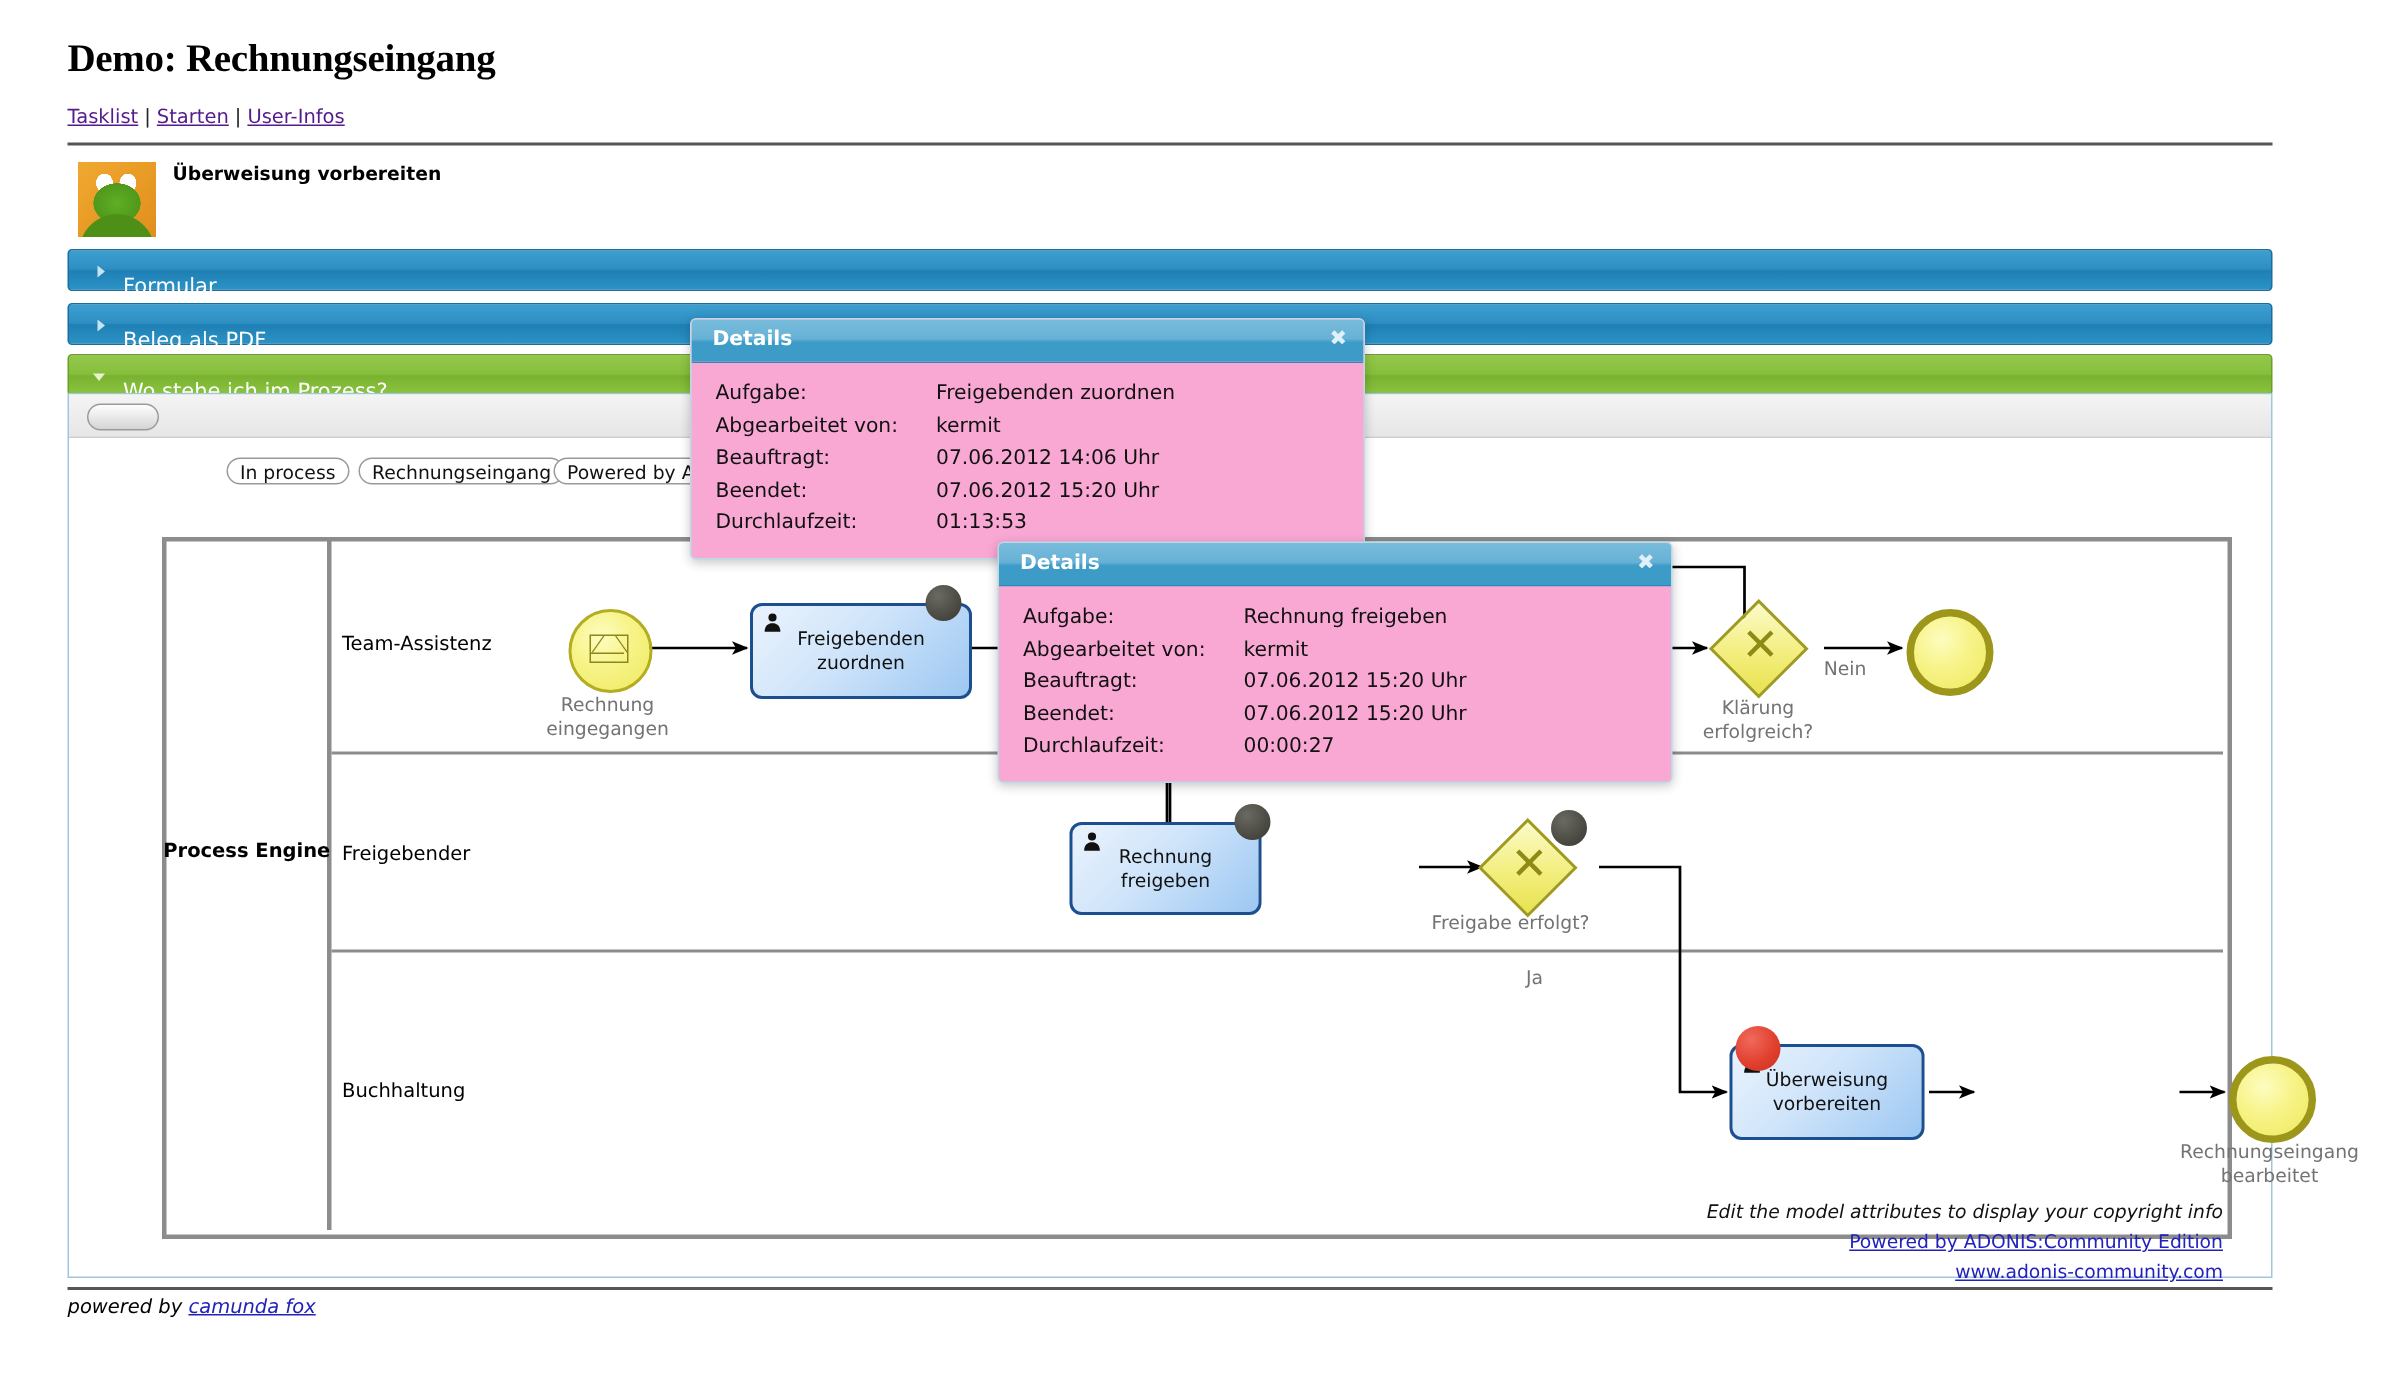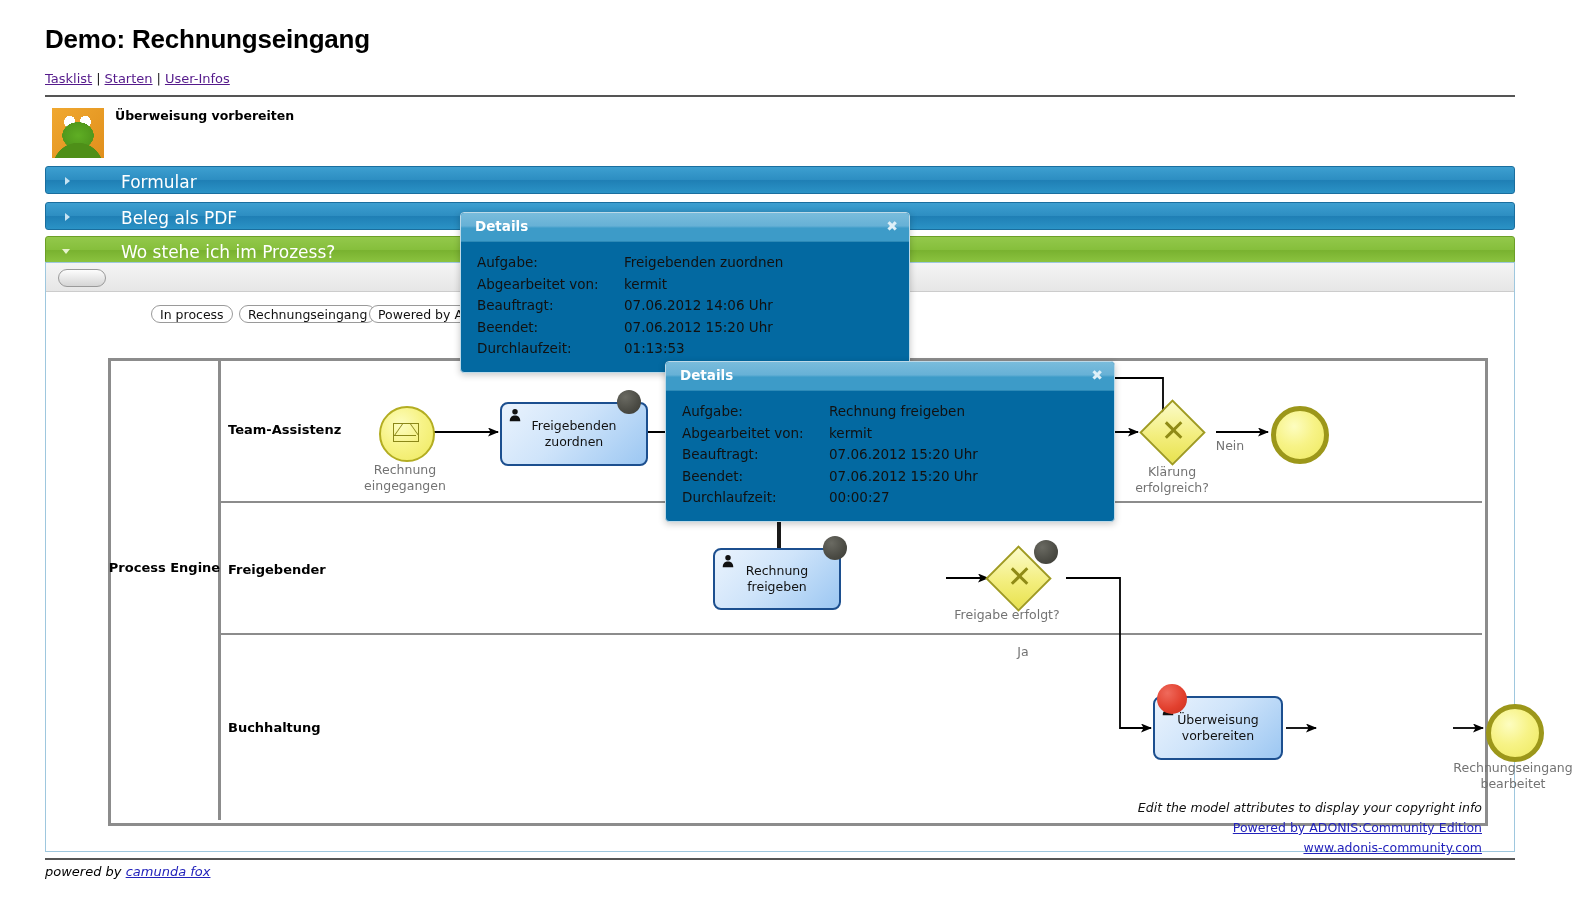--- a/index.html
+++ b/index.html
@@ -9,21 +9,21 @@
     font-family:"DejaVu Sans","Liberation Sans",sans-serif;
     font-size:13px;color:#000;
     overflow:hidden;
   }
   .page{position:relative;width:1592px;height:920px;}
 
   
   .title{
     position:absolute;left:45px;top:24px;
     font-size:26px;font-weight:bold;letter-spacing:-0.2px;
-    font-family:Liberation Sans, sans-serif;
+    font-family:Liberation Serif, serif;
   }
   .navbar{position:absolute;left:45px;top:71px;font-size:13px;}
   .navbar a{color:#551a8b;text-decoration:underline;}
   .navbar .sep{color:#222;padding:0 4px;}
   .hrule{position:absolute;left:45px;top:95px;width:1470px;height:2px;background:#555;}
 
   
   .taskhead{position:absolute;left:45px;top:104px;width:1470px;height:52px;}
   .avatar{
     position:absolute;left:7px;top:4px;width:52px;height:50px;
@@ -43,21 +43,21 @@
   .acc{position:absolute;left:45px;width:1470px;height:28px;
        border-radius:3px;box-sizing:border-box;}
   .acc-blue{
     background:linear-gradient(to bottom,#3d9fd0 0%,#2d8ec2 48%,#1f7fb5 52%,#2b93c6 100%);
     border:1px solid #1a6e9e;
   }
   .acc-green{
     background:linear-gradient(to bottom,#93c84b 0%,#86bf3c 48%,#79b230 52%,#8cc440 100%);
     border:1px solid #6c9f27;
   }
-  .acc-label{position:absolute;left:36px;top:5px;color:#fff;font-size:17px;margin-left:39px;}
+  .acc-label{position:absolute;left:36px;top:16px;color:#fff;font-size:14px;}
   .tri-right{position:absolute;left:19px;top:10px;width:0;height:0;
     border-left:5px solid #c6e3f2;border-top:4px solid transparent;border-bottom:4px solid transparent;}
   .tri-down{position:absolute;left:16px;top:12px;width:0;height:0;
     border-top:5px solid #e7f3cd;border-left:4px solid transparent;border-right:4px solid transparent;}
 
   
   .panel{position:absolute;left:45px;top:262px;width:1470px;height:590px;
          border:1px solid #9ec7de;background:#fff;box-sizing:border-box;}
   .toolbar{position:absolute;left:0;top:0;width:1468px;height:28px;
            background:linear-gradient(to bottom,#f4f4f4,#e6e6e6);
@@ -69,21 +69,21 @@
           font-size:12.5px;color:#111;white-space:nowrap;box-sizing:border-box;margin-top:37px;}
 
   
   .pool{position:absolute;left:108px;top:358px;width:1380px;height:468px;}
   .pool-outer{position:absolute;inset:0;border:3px solid #8c8c8c;box-sizing:border-box;}
   .pool-hdr{position:absolute;left:0;top:0;width:113px;height:462px;
             border-right:3px solid #8c8c8c;box-sizing:border-box;}
   .pool-hdr-txt{position:absolute;left:0;top:200px;width:113px;text-align:center;
                 font-size:13px;font-weight:bold;line-height:20px;}
   .lane-div{position:absolute;left:113px;height:2px;background:#8c8c8c;width:1261px;}
-  .lane-lbl{position:absolute;font-size:13px;font-weight:bold;}
+  .lane-lbl{position:absolute;font-size:13px;font-weight:normal;}
 
   
   .ev{position:absolute;border-radius:50%;
       background:radial-gradient(circle at 38% 32%,#fdfdc0 0%,#f7f387 45%,#eee95e 100%);}
   .ev-start{width:52px;height:52px;border:2px solid #b3ad22;}
   .ev-end{width:48px;height:48px;border:5px solid #9c971a;}
   .env{position:absolute;left:12px;top:15px;width:26px;height:19px;
        border:1.6px solid #8b8718;background:transparent;box-sizing:border-box;}
   .env:after{content:"";position:absolute;left:0;top:0;width:22px;height:11px;
     border-bottom:1.6px solid #8b8718;transform-origin:0 0;}
@@ -113,21 +113,21 @@
   .lbl{position:absolute;font-size:12.5px;line-height:16px;text-align:center;color:#737373;}
 
   svg.edges{position:absolute;left:0;top:0;width:1380px;height:468px;overflow:visible;}
 
   
   .cpy{position:absolute;right:6px;font-size:12.5px;text-align:right;white-space:nowrap;}
   .cpy-it{font-style:italic;color:#111;}
   .cpy-l{color:#2222bb;text-decoration:underline;}
 
   
-  .popup{position:absolute;background:#0369a1;border:1px solid #bcd9e8;
+  .popup{position:absolute;background:#f9a8d4;border:1px solid #bcd9e8;
          border-radius:4px;box-shadow:0 2px 7px rgba(0,0,0,0.22);box-sizing:border-box;}
   .popup-bar{position:relative;height:28px;border-radius:3px 3px 0 0;
     background:linear-gradient(to bottom,#79bcdc 0%,#67b1d6 46%,#3d9bc8 54%,#3d9bc8 100%);
     border-bottom:1px solid #2d8ab7;}
   .popup-title{position:absolute;left:14px;top:5px;color:#fff;font-weight:bold;font-size:13.5px;}
   .popup-x{position:absolute;right:11px;top:5px;color:#dff0f8;font-size:14px;font-weight:bold;
            cursor:pointer;}
   .popup-body{position:relative;padding:12px 14px 12px 16px;}
   .prow{position:relative;height:21.5px;font-size:13.5px;color:#111;}
   .pk{position:absolute;left:0;top:0;}

